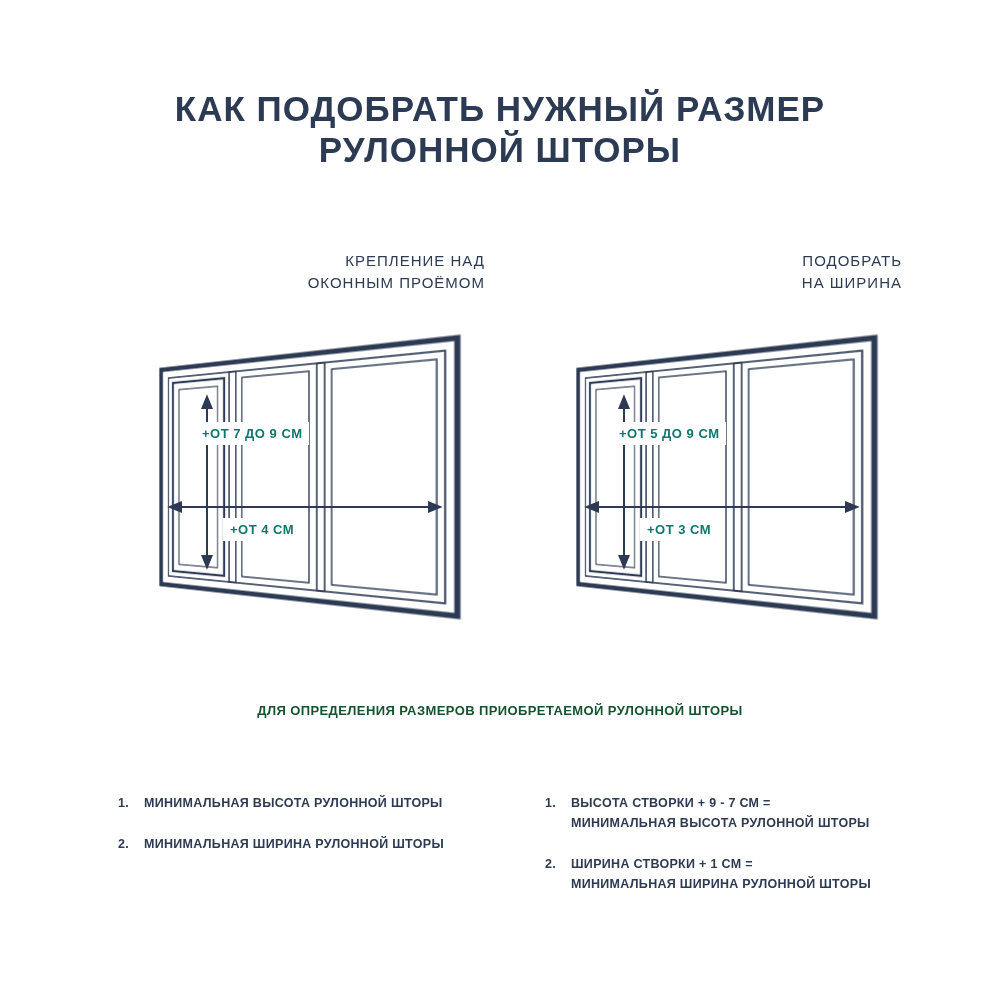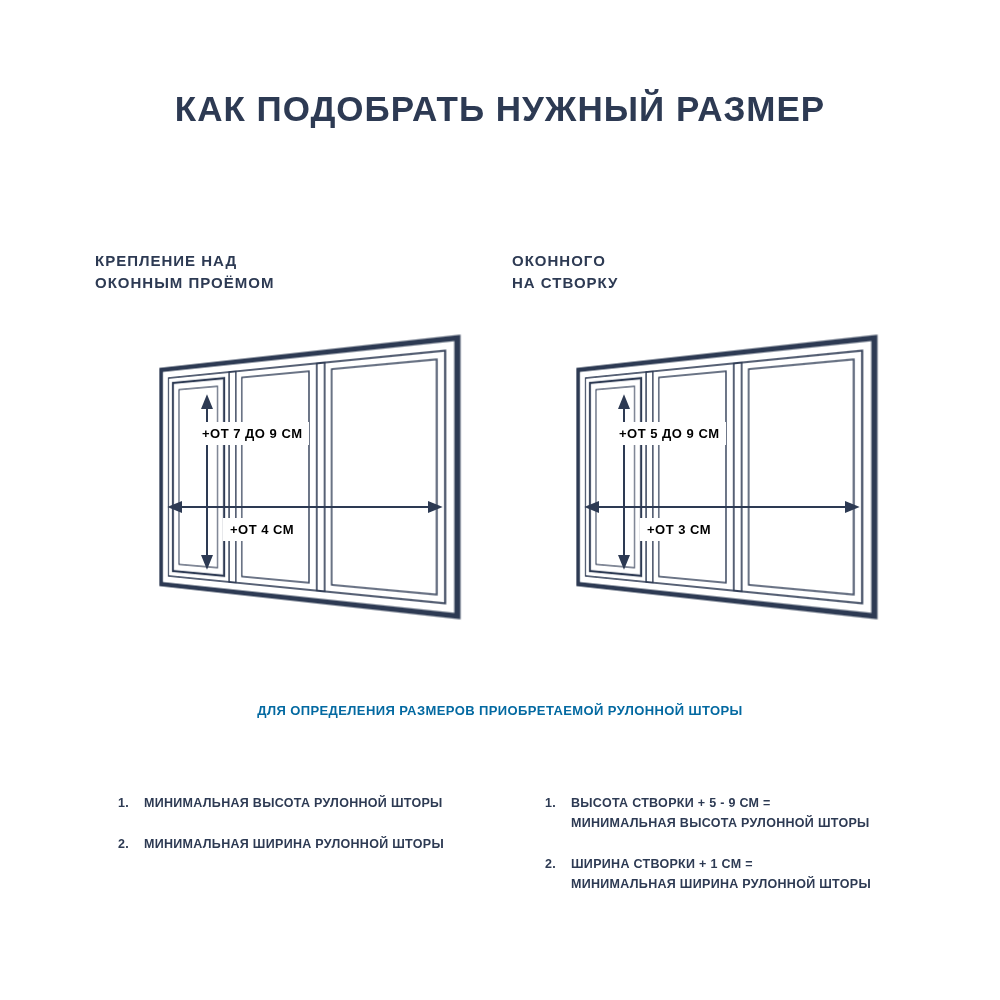--- a/index.html
+++ b/index.html
@@ -15,62 +15,63 @@
     position:absolute; top:88px; left:0; width:100%;
     text-align:center; font-size:35px; font-weight:bold;
     letter-spacing:1px; line-height:1.18; color:#2d3a53;
   }
 
   .diagram { position:absolute; top:250px; width:390px; }
   .diagram.left  { left:95px; }
   .diagram.right { left:512px; }
 
   .diagram-heading {
-    text-align:left; font-size:15px; font-weight:bold;
+    text-align:right; font-size:15px; font-weight:normal;
     letter-spacing:1px; line-height:1.45; color:#2d3a53;
   }
 
   .window-area { position:relative; height:340px; margin-top:8px; }
   .window-wrap { position:absolute; left:35px; top:50px; width:320px; height:250px; }
   .window-svg  { width:320px; height:250px; transform:perspective(430px) rotateY(-21deg); }
 
   .overlay { position:absolute; left:0; top:0; width:390px; height:340px; }
 
   .measure-label {
-    position:absolute; background:#ffffff; color:#000000;
+    position:absolute; background:#ffffff; color:#0f766e;
     font-size:13px; font-weight:bold; letter-spacing:0.5px;
     padding:4px 7px; white-space:nowrap;
   }
   .measure-label.height { left:100px; top:120px; }
   .measure-label.width  { left:128px; top:216px; }
 
   .instructions {
     position:absolute; top:700px; left:0; width:100%;
     text-align:center; font-size:13px; font-weight:bold;
-    letter-spacing:0.4px; line-height:1.65; color:#0369a1;
+    letter-spacing:0.4px; line-height:1.65; color:#14532d;
   }
 
   .calc-col { position:absolute; top:793px; width:380px; }
   .calc-col.left  { left:118px; }
   .calc-col.right { left:545px; }
 
   .calc-item {
     display:flex; gap:8px; margin-bottom:21px;
     font-size:12.5px; font-weight:bold; letter-spacing:0.3px; line-height:1.6;
     color:#2d3a53;
   }
   .calc-num { width:18px; flex:none; }
 </style>
 </head>
 <body>
 
 <div class="poster">
 
   <div class="title">
     <div>КАК ПОДОБРАТЬ НУЖНЫЙ РАЗМЕР</div>
+    <div>РУЛОННОЙ ШТОРЫ</div>
   </div>
 
   <div class="diagram left">
     <div class="diagram-heading">
       <div>КРЕПЛЕНИЕ НАД</div>
       <div>ОКОННЫМ ПРОЁМОМ</div>
     </div>
     <div class="window-area">
       <div class="window-wrap">
         <svg class="window-svg" viewBox="0 0 320 250">
@@ -98,22 +99,22 @@
           <polygon points="345,205 334,200.5 334,209.5"></polygon>
         </g>
       </svg>
       <div class="measure-label height">+ОТ 7 ДО 9 СМ</div>
       <div class="measure-label width">+ОТ 4 СМ</div>
     </div>
   </div>
 
   <div class="diagram right">
     <div class="diagram-heading">
-      <div>ОКОННОГО</div>
-      <div>НА СТВОРКУ</div>
+      <div>ПОДОБРАТЬ</div>
+      <div>НА ШИРИНА</div>
     </div>
     <div class="window-area">
       <div class="window-wrap">
         <svg class="window-svg" viewBox="0 0 320 250">
           <g fill="none" stroke="#2d3a53">
             <rect x="4" y="4" width="312" height="242" stroke-width="5"></rect>
             <rect x="14" y="14" width="292" height="222" stroke-width="1.6"></rect>
             <rect x="91" y="14" width="8" height="222" stroke-width="1.6"></rect>
             <rect x="188" y="14" width="8" height="222" stroke-width="1.6"></rect>
             <rect x="20" y="20" width="65" height="210" stroke-width="2.4"></rect>
@@ -156,21 +157,21 @@
       <div class="calc-text">
         <div>МИНИМАЛЬНАЯ ШИРИНА РУЛОННОЙ ШТОРЫ</div>
       </div>
     </div>
   </div>
 
   <div class="calc-col right">
     <div class="calc-item">
       <div class="calc-num">1.</div>
       <div class="calc-text">
-        <div>ВЫСОТА СТВОРКИ + 5 - 9 СМ =</div>
+        <div>ВЫСОТА СТВОРКИ + 9 - 7 СМ =</div>
         <div>МИНИМАЛЬНАЯ ВЫСОТА РУЛОННОЙ ШТОРЫ</div>
       </div>
     </div>
     <div class="calc-item">
       <div class="calc-num">2.</div>
       <div class="calc-text">
         <div>ШИРИНА СТВОРКИ + 1 СМ =</div>
         <div>МИНИМАЛЬНАЯ ШИРИНА РУЛОННОЙ ШТОРЫ</div>
       </div>
     </div>

